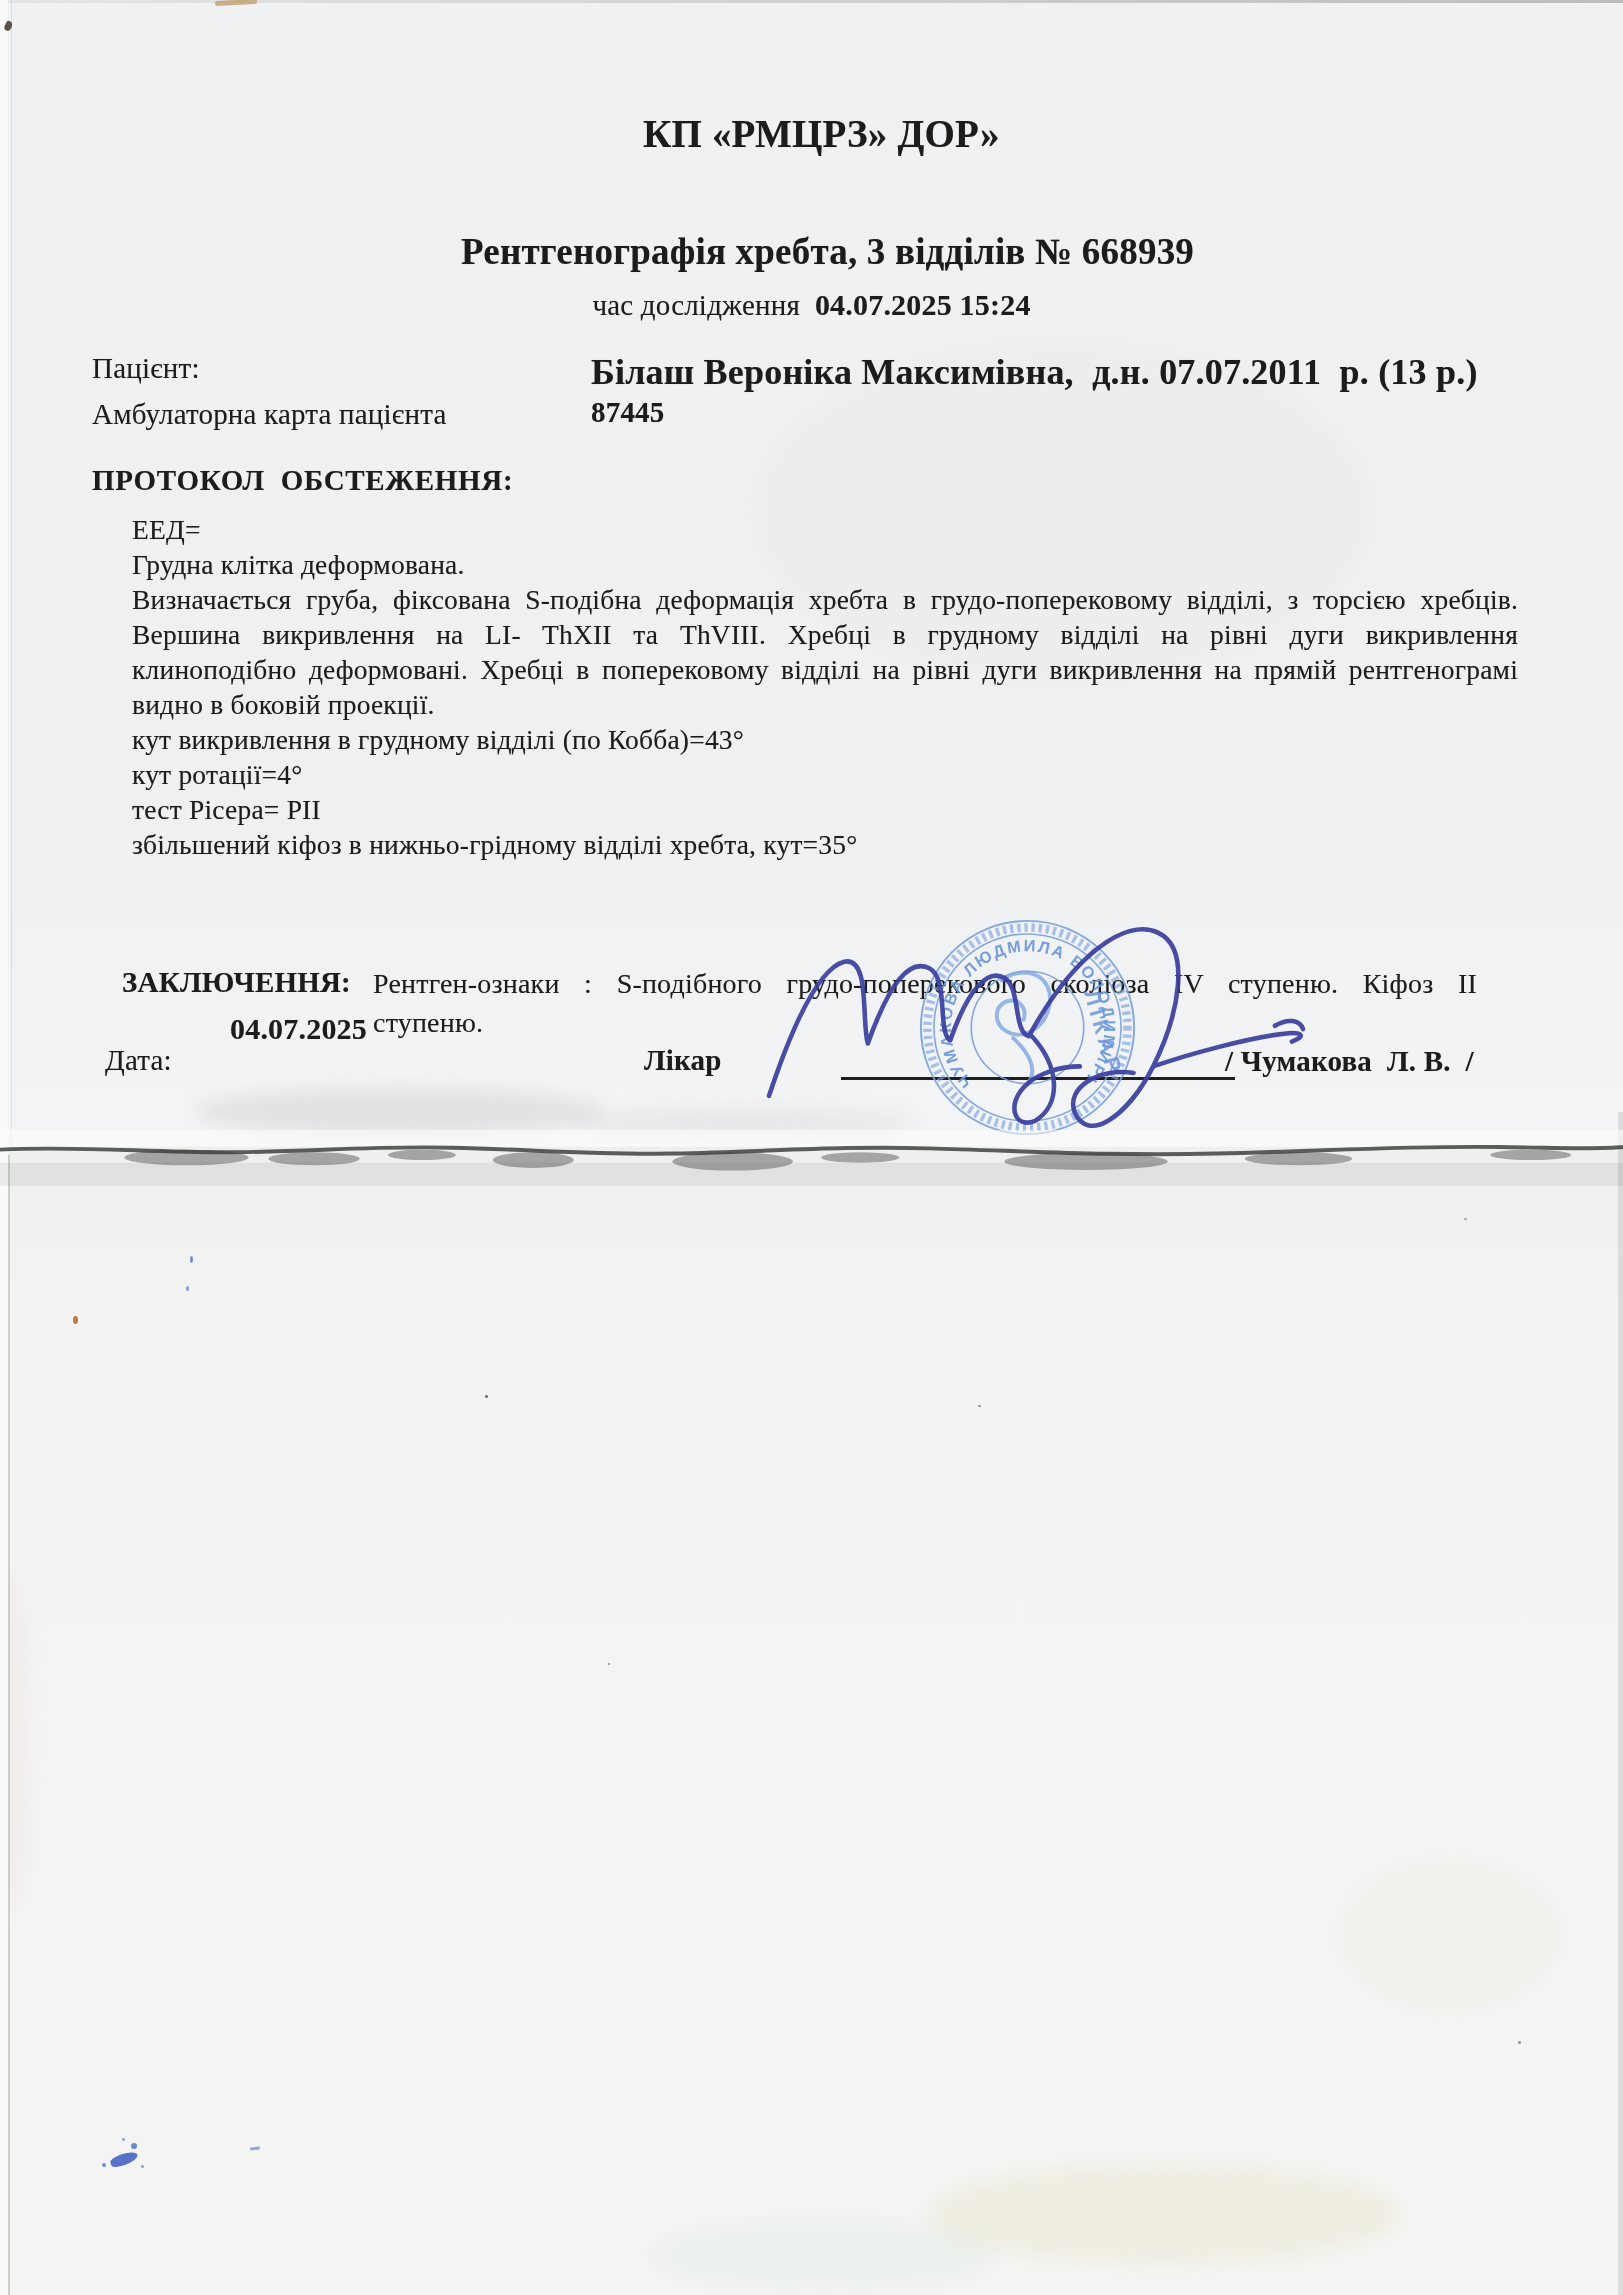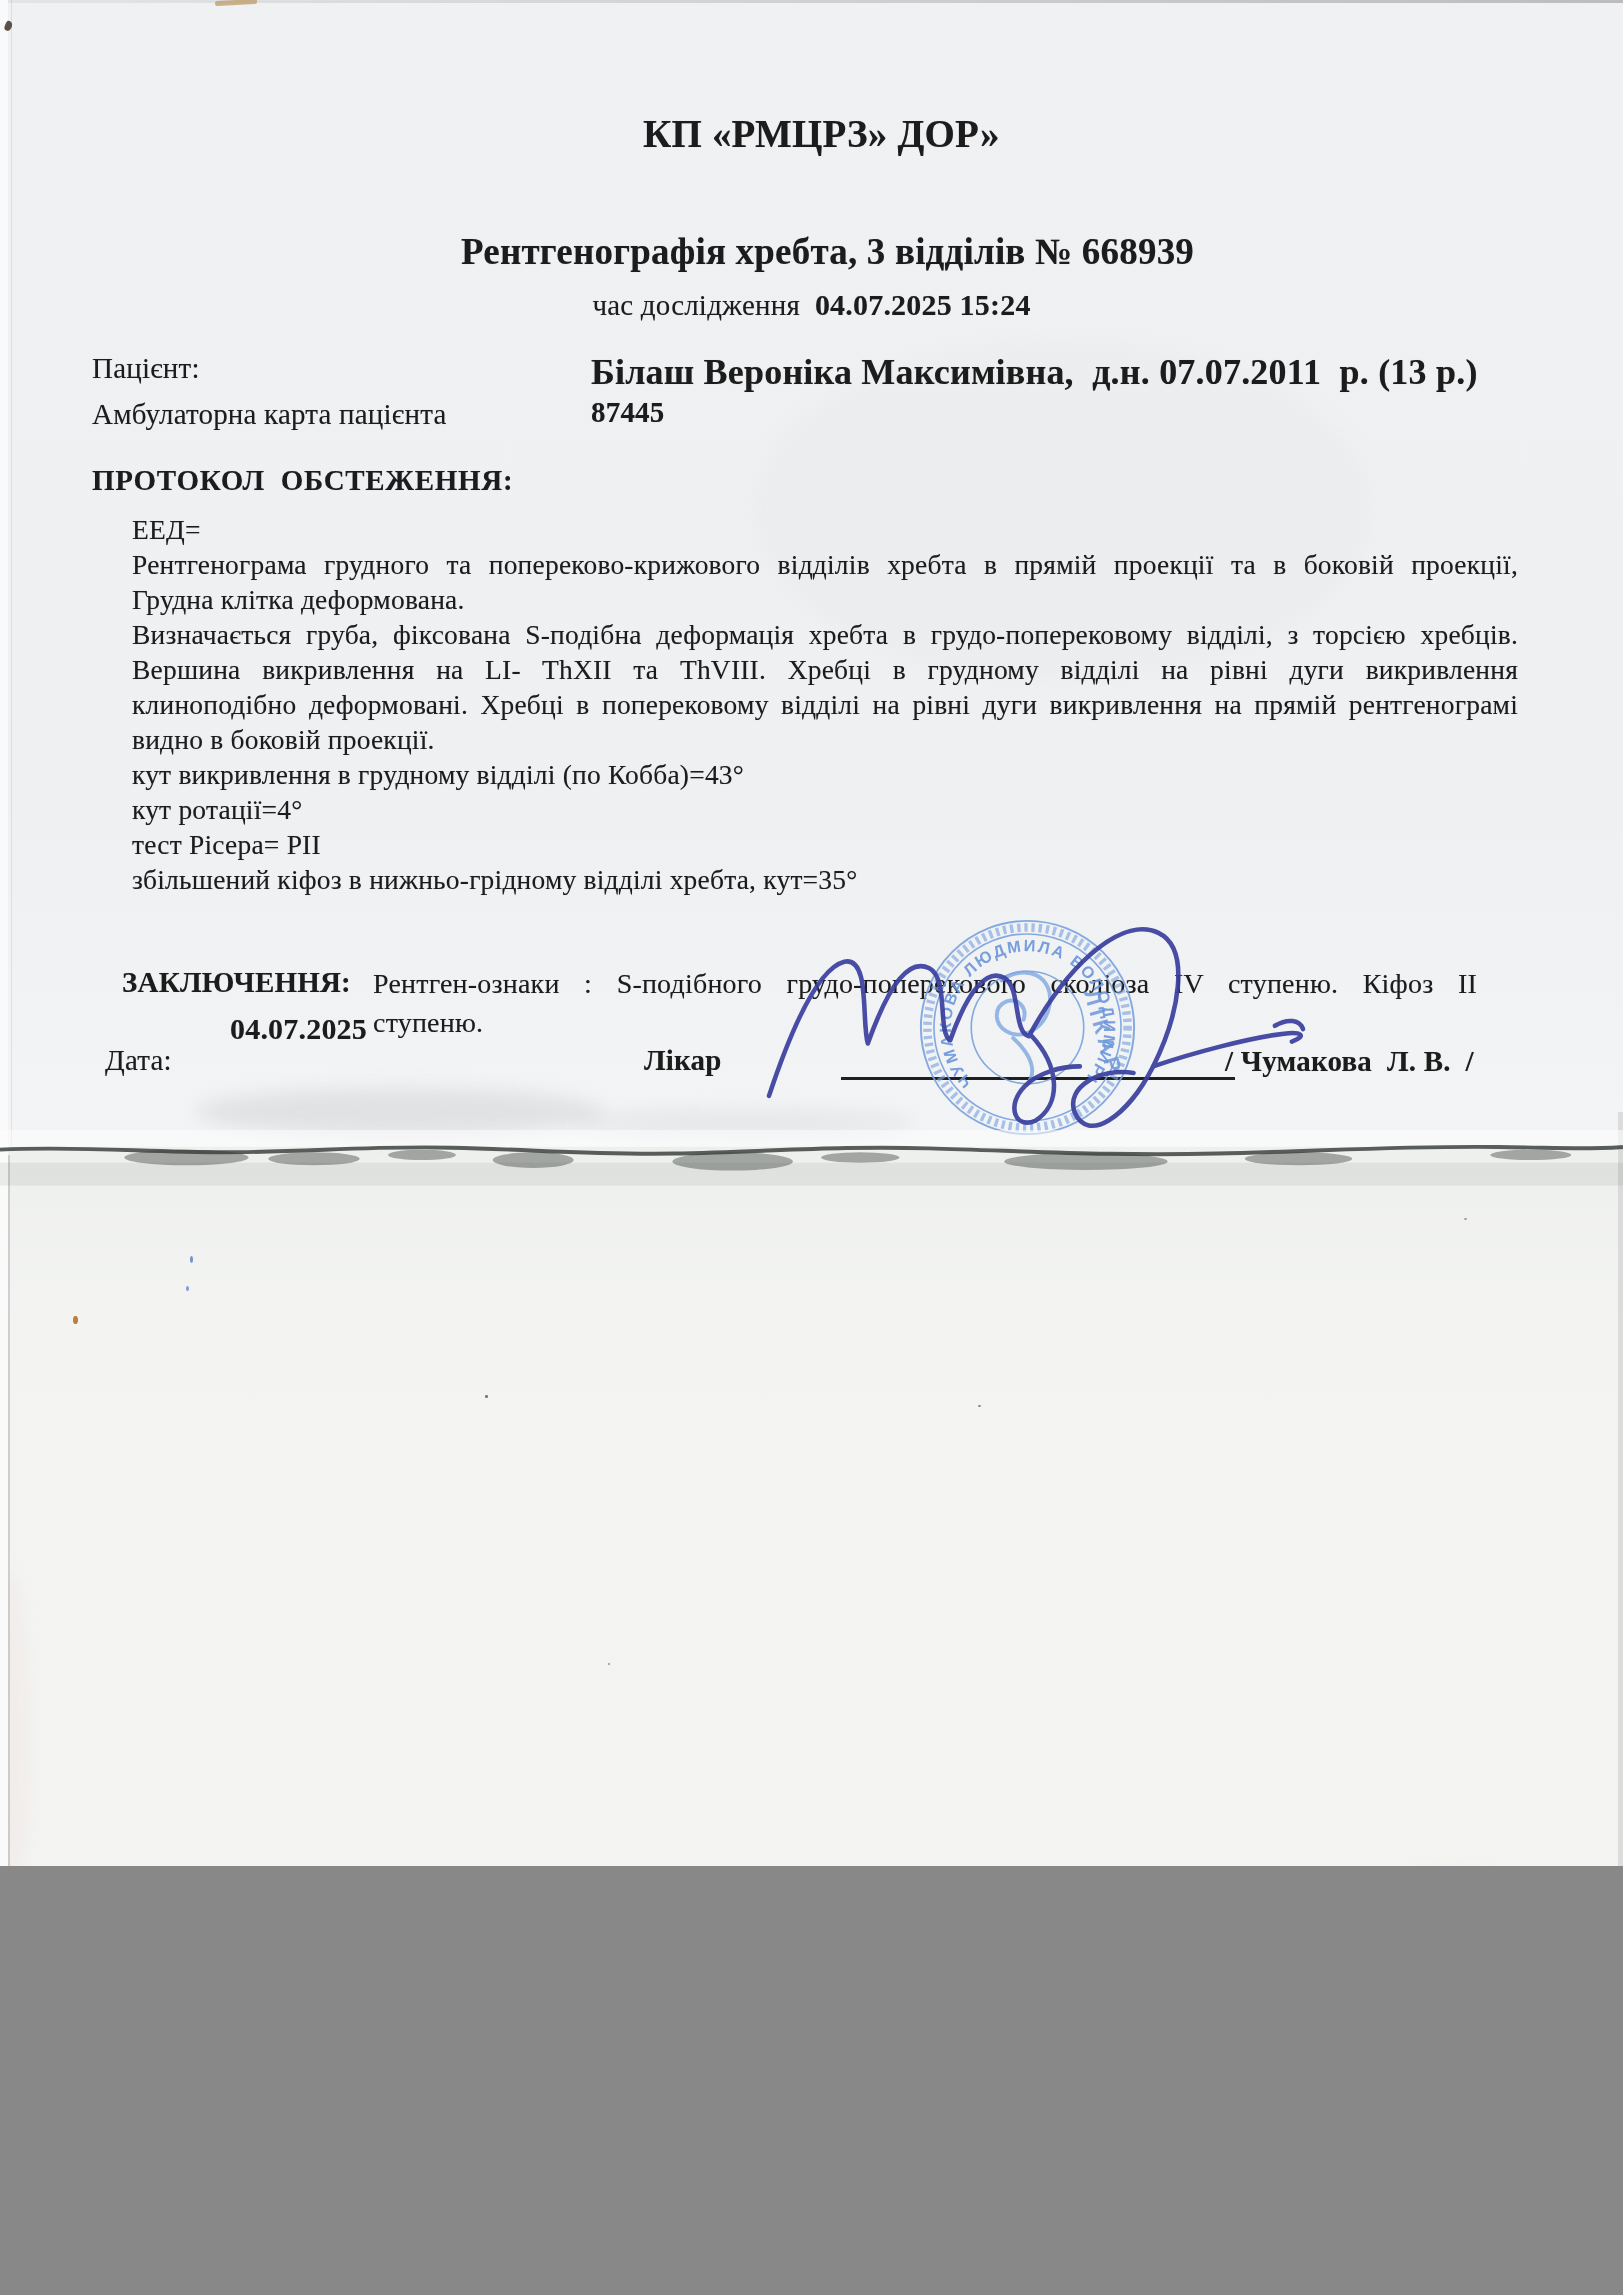--- a/index.html
+++ b/index.html
@@ -1,18 +1,18 @@
 <!DOCTYPE html>
 <html style="font-size:10.5px"><head>
 <meta charset="utf-8">
 <style>
   html,body{margin:0;padding:0;background:#888;}
   .page{
     position:relative;
-    width:1623px;height:1866px;
+    width:1623px;height:2295px;
     background:#f3f3f2;
     overflow:hidden;
     font-family:"Liberation Serif","DejaVu Serif",serif;
     color:#1c1c1c;
   }
   .abs{position:absolute;}
   .sheet-top{
     left:0;top:0;width:1623px;height:1146px;
     background:linear-gradient(180deg,#f0f1f3 0%,#eff0f2 70%,#f3f4f5 100%);
   }
@@ -70,21 +70,20 @@
   <div class="abs txt" style="left:92px;top:352px;font-size:29px;">Пацієнт:</div>
   <div class="abs txt b" style="left:591px;top:351px;font-size:36px;">Білаш Вероніка Максимівна,  д.н. 07.07.2011  р. (13 р.)</div>
 
   <div class="abs txt" style="left:92px;top:398px;font-size:29px;">Амбулаторна карта пацієнта</div>
   <div class="abs txt b" style="left:591px;top:396px;font-size:29px;">87445</div>
 
   <div class="abs txt b" style="left:92px;top:464px;font-size:29px;letter-spacing:0.7px;">ПРОТОКОЛ  ОБСТЕЖЕННЯ:</div>
 
   <div class="abs line" style="top:512px;margin-left:40px;">
       <div class="pline txt">ЕЕД=</div>
-      <div class="pline txt j" style="white-space: normal;">Рентгенограма грудного та попереково-крижового відділів хребта в прямій проекції та в боковій проекції,</div>
       <div class="pline txt">Грудна клітка деформована.</div>
       <div class="pline txt j" style="white-space: normal;">Визначається груба, фіксована S-подібна деформація хребта в грудо-поперековому відділі, з торсією хребців.</div>
       <div class="pline txt j" style="white-space: normal;">Вершина викривлення на LI- ThXII та ThVIII. Хребці в грудному відділі на рівні дуги викривлення</div>
       <div class="pline txt j" style="white-space: normal;">клиноподібно деформовані. Хребці в поперековому відділі на рівні дуги викривлення на прямій рентгенограмі</div>
       <div class="pline txt">видно в боковій проекції.</div>
       <div class="pline txt">кут викривлення в грудному відділі (по Кобба)=43°</div>
       <div class="pline txt">кут ротації=4°</div>
       <div class="pline txt">тест Рісера= РІІ</div>
       <div class="pline txt">збільшений кіфоз в нижньо-грідному відділі хребта, кут=35°</div>
     </div>

